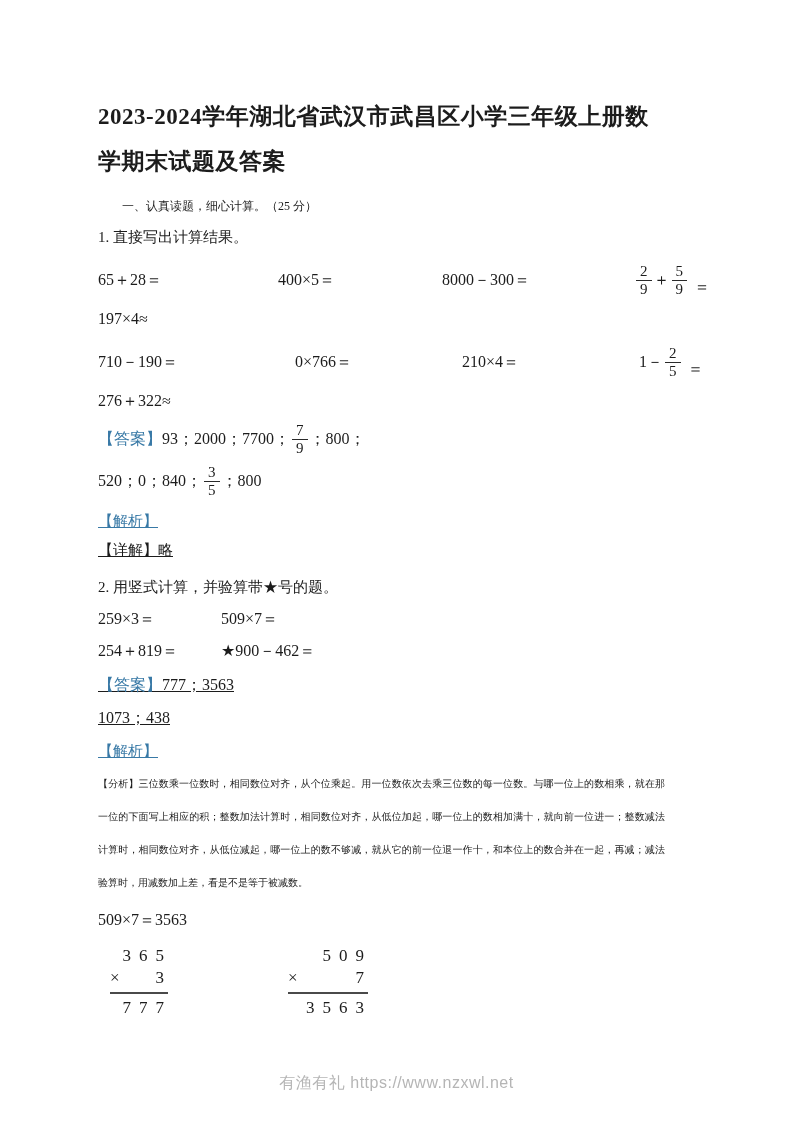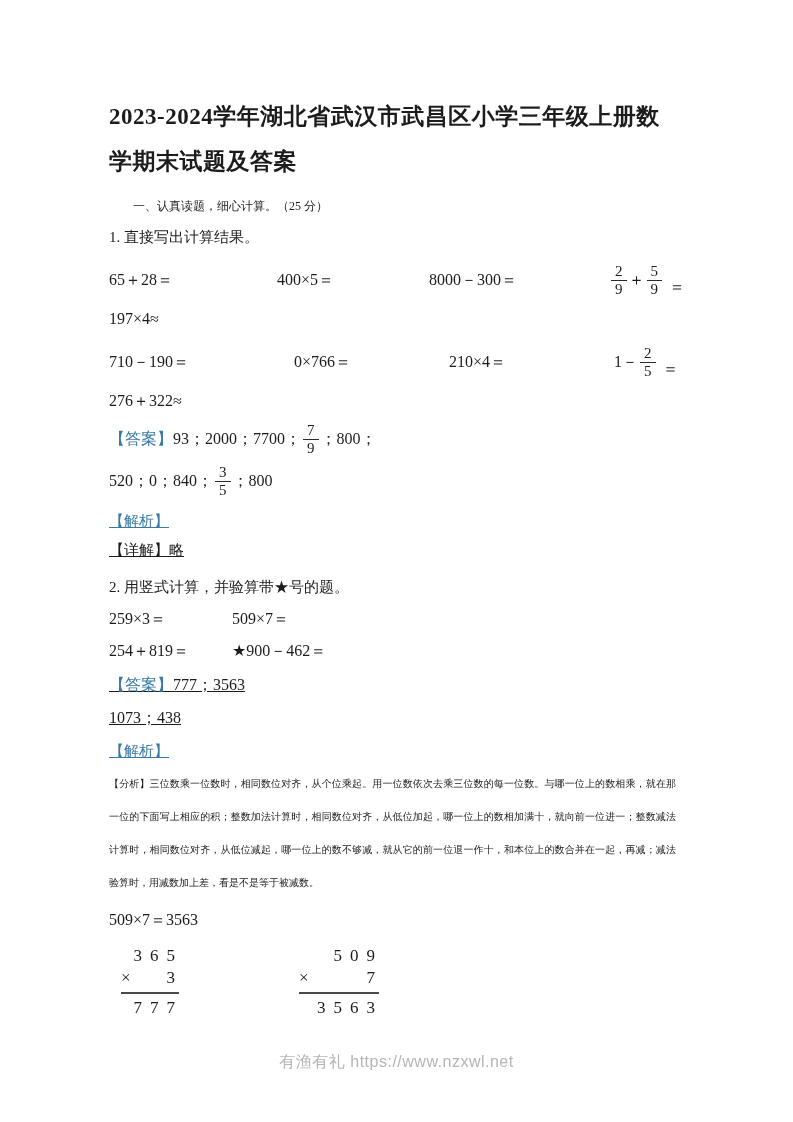--- a/index.html
+++ b/index.html
@@ -4,32 +4,32 @@
 <style>
   html,body{margin:0;padding:0;background:#ffffff;}
   .page{
     position:relative;
     width:793px;height:1122px;
     background:#ffffff;
     font-family:"Liberation Serif","DejaVu Serif",serif;
     color:#1c1c1c;
     overflow:hidden;
   }
-  .content{position:absolute;left:109px;top:0;width:567px;}
+  .content{position:absolute;left:98px;top:0;width:567px;}
 
   .doc-title{
     margin:94px 0 0 0;
     font-size:23px;font-weight:700;
     line-height:45px;
     letter-spacing:0.5px;
   }
   .section-heading{margin-top:12px;font-size:12px;line-height:20px;margin-left:24px;}
   .q-label{margin-top:11px;font-size:15px;line-height:20px;}
 
-  .eq-row{display:flex;align-items:center;height:54px;margin-top:6px;font-size:16px;}
+  .eq-row{display:flex;align-items:center;height:54px;margin-top:6px;font-size:16px;gap:12px;}
   .eq-row .col{flex:0 0 auto;}
   .r1c1{width:168px;} .r1c2{width:152px;} .r1c3{width:180px;}
   .r2c1{width:185px;} .r2c2{width:155px;} .r2c3{width:165px;}
   .approx-line{font-size:16px;line-height:20px;margin-top:2px;}
 
   .frac{
     display:inline-flex;flex-direction:column;align-items:center;
     vertical-align:middle;font-size:15px;line-height:17px;margin:0 2px;
   }
   .frac .num{border-bottom:1.2px solid #2a2a2a;padding:0 4px;}
@@ -58,21 +58,21 @@
   .vcalc.v2{margin-left:120px;width:80px;}
   .vrow{text-align:right;letter-spacing:8px;margin-right:-8px;padding-right:4px;}
   .vrow.mult{
     display:flex;justify-content:space-between;align-items:flex-end;
     letter-spacing:0;margin-right:0;padding-right:4px;
     border-bottom:2px solid #4a4a4a;padding-bottom:3px;
   }
   .vrow.result{margin-top:3px;}
 
   .footer{
-    position:absolute;left:0;bottom:49px;width:100%;
+    position:absolute;left:0;bottom:28px;width:100%;
     text-align:center;font-size:16px;color:#b5b5b5;
     font-family:"Liberation Sans","DejaVu Sans",sans-serif;
     letter-spacing:0.5px;
   }
   .footer a{color:#b5b5b5;text-decoration:none;}
 </style>
 </head>
 <body>
 
 <div class="page">

